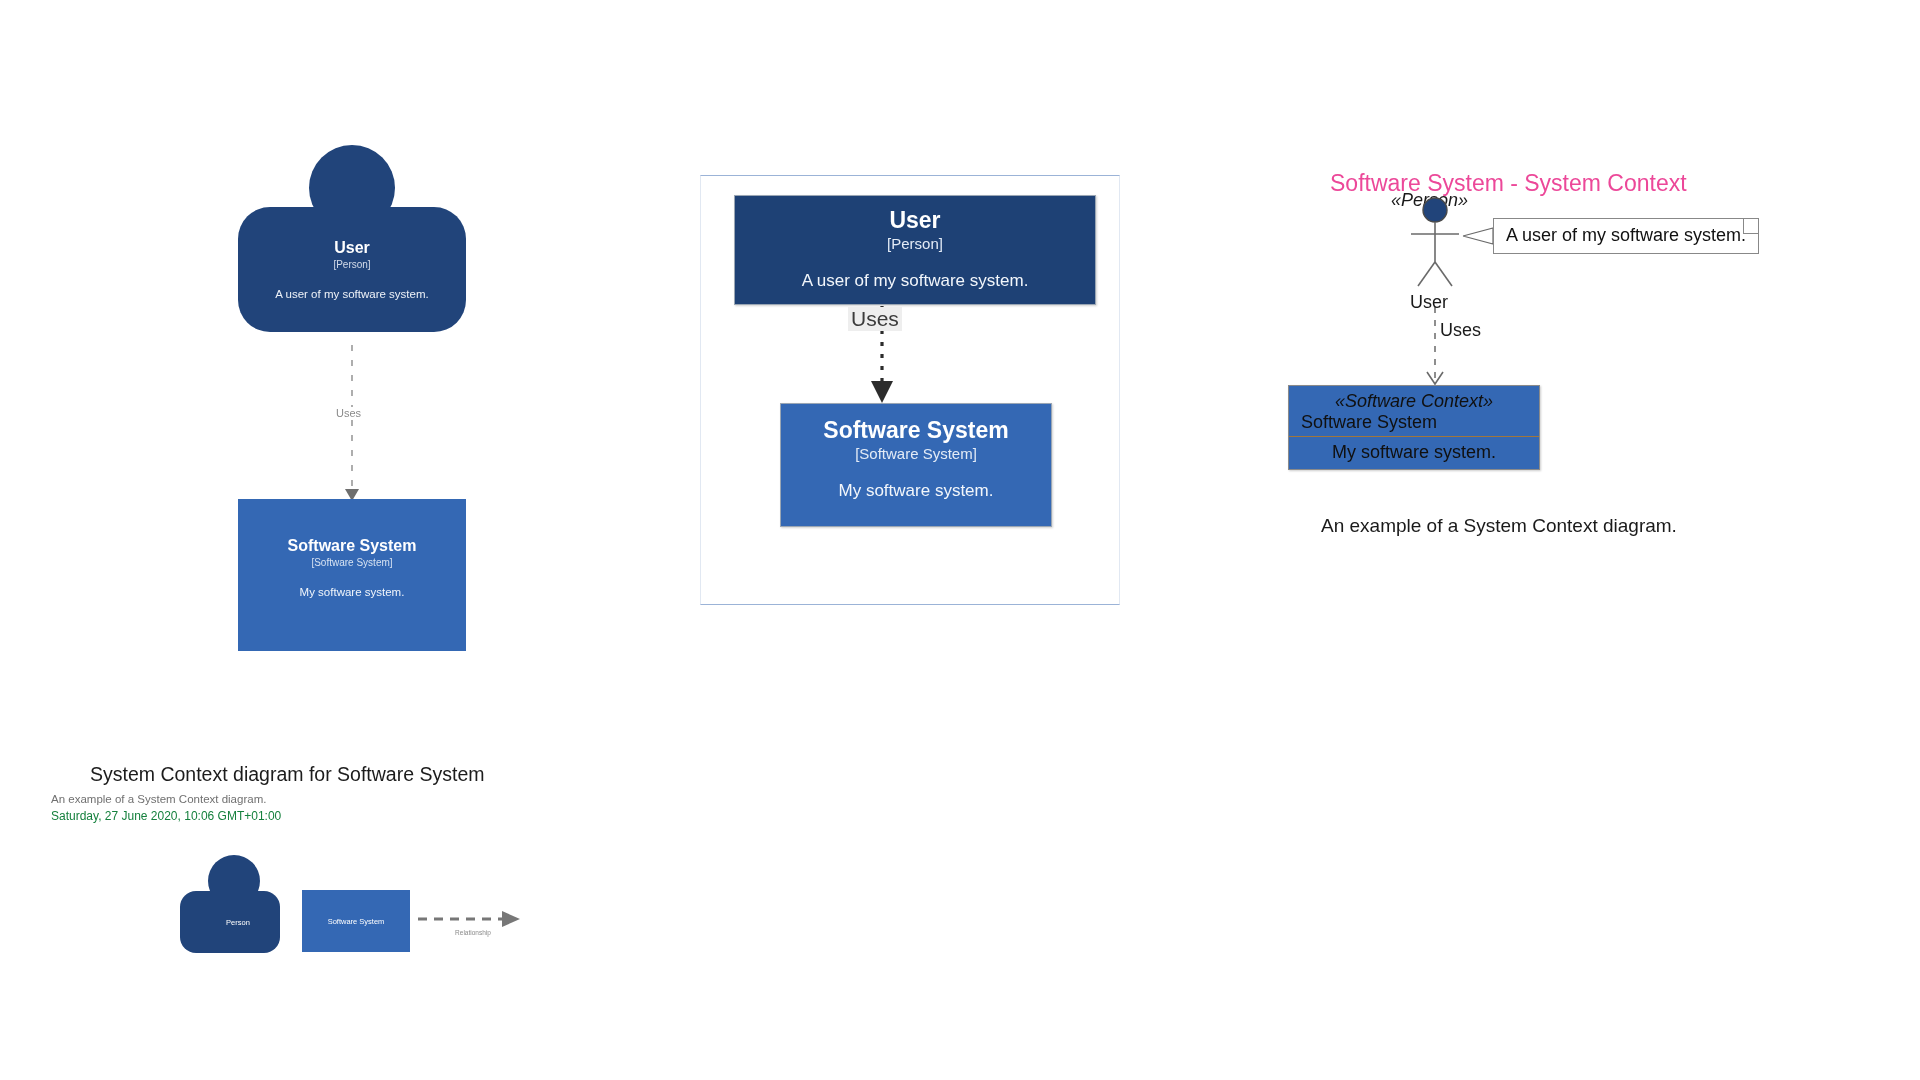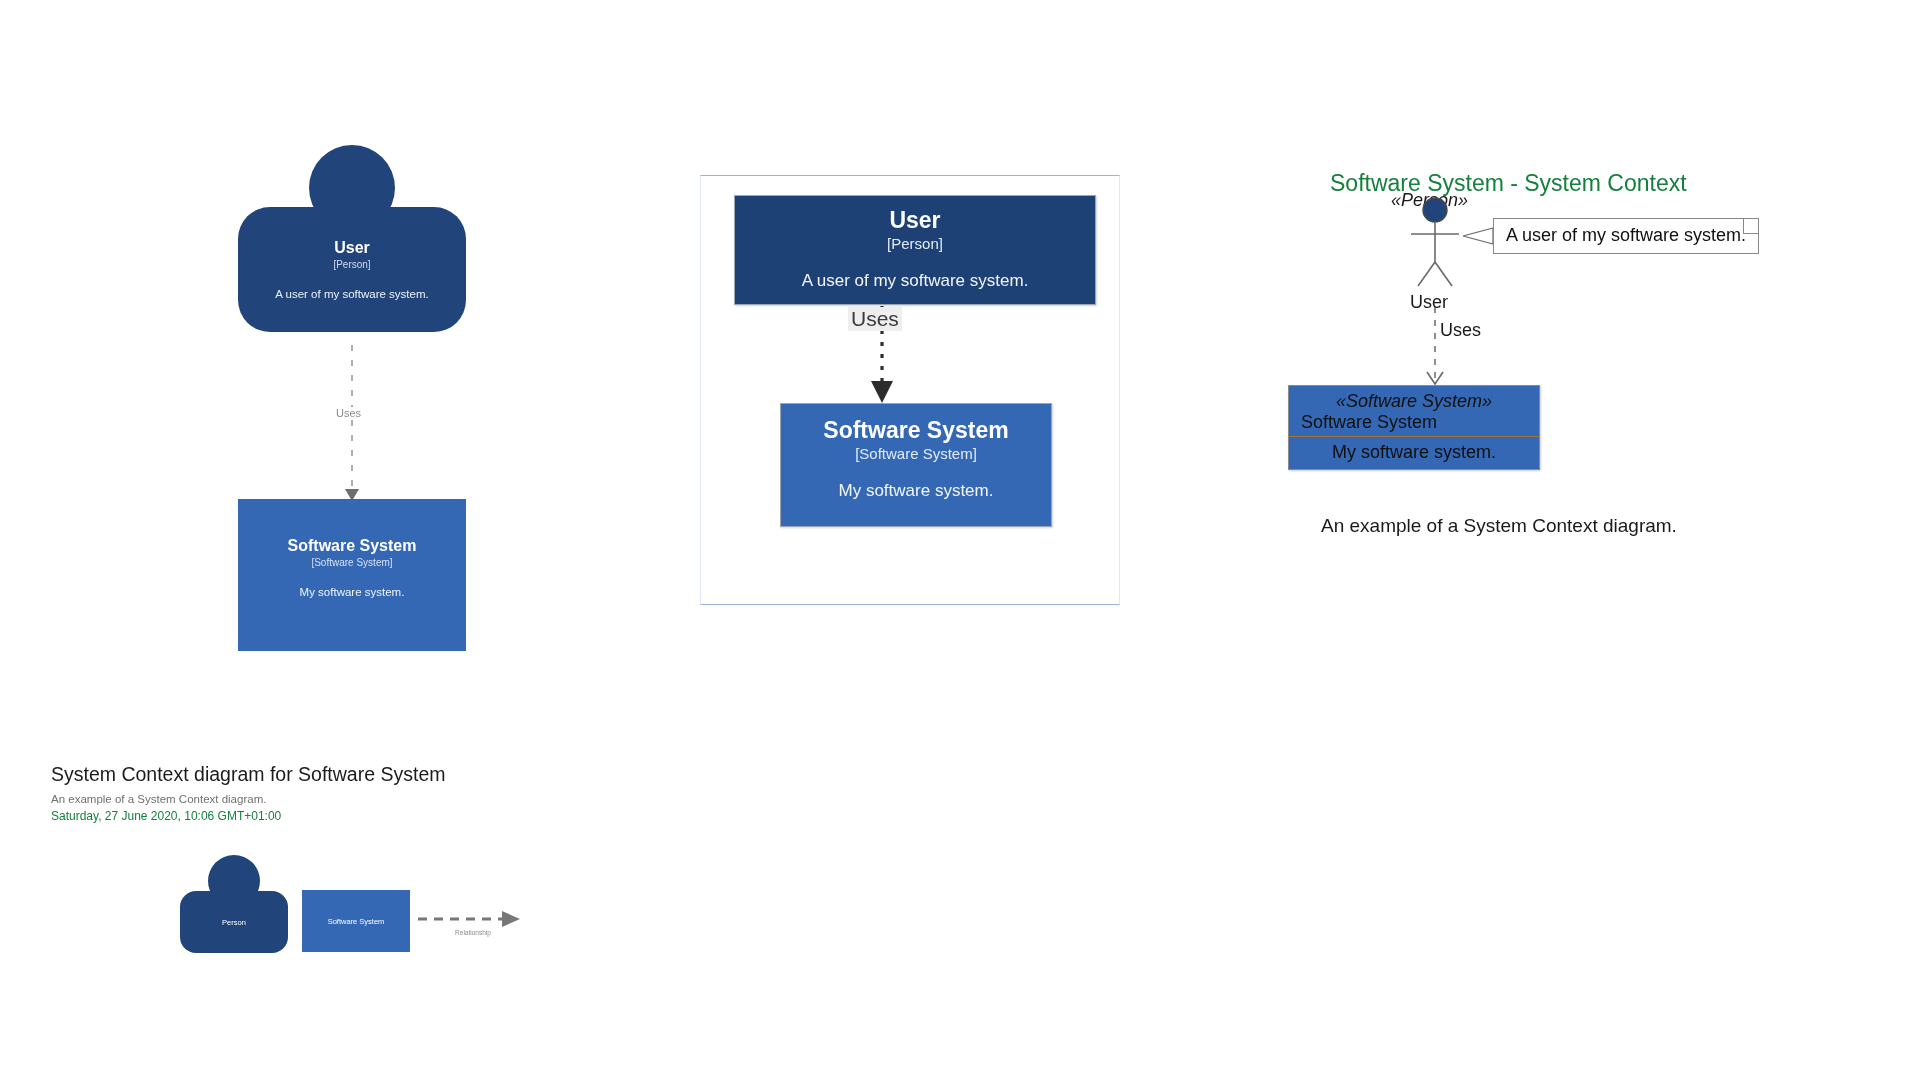--- a/index.html
+++ b/index.html
@@ -195,21 +195,21 @@
     left: 1310px;
     top: 170px;
     width: 560px;
     height: 440px;
   }
   .uml-title {
     position: absolute;
     left: 20px;
     top: 0px;
     font-size: 23px;
-    color: #15803d;
+    color: #ec4899;
     white-space: nowrap;
   }
   .uml-stereo {
     position: absolute;
     font-style: italic;
     font-size: 18px;
     color: #1a1a1a;
     white-space: nowrap;
   }
   .actor-label {
@@ -291,20 +291,21 @@
   #footer-block {
     position: absolute;
     left: 51px;
     top: 762px;
     width: 700px;
   }
   .footer-title {
     font-size: 19.5px;
     color: #1c1c1c;
     line-height: 1.3;
+    margin-left: 39px;
   }
   .footer-sub {
     font-size: 11.5px;
     color: #707070;
     line-height: 1.45;
     margin-top: 4px;
   }
   .footer-date {
     font-size: 12px;
     color: #15803d;
@@ -325,27 +326,28 @@
     top: 0px;
     width: 52px;
     height: 52px;
     border-radius: 50%;
     background: #21447A;
   }
   .lg-person-body {
     position: absolute;
     left: 0px;
     top: 36px;
-    width: 108px;
+    width: 84px;
     height: 62px;
     border-radius: 16px;
     background: #21447A;
     display: flex;
     align-items: center;
     justify-content: center;
+    padding-left: 16px;
   }
   .lg-person-label {
     color: #ffffff;
     font-size: 7.5px;
   }
   .lg-sys {
     position: absolute;
     left: 122px;
     top: 35px;
     width: 108px;
@@ -449,21 +451,21 @@
 
     <div class="uml-note" style="left:183px; top:48px;">
       <span>A user of my software system.</span>
       <span class="uml-note-fold"></span>
     </div>
 
     <div class="uml-rel-label" style="left:130px; top:150px;">Uses</div>
 
     <div class="uml-class" style="left:-22px; top:215px; width:252px;">
       <div class="uml-class-head">
-        <div class="uml-class-stereo">«Software System»</div>
+        <div class="uml-class-stereo">«Software Context»</div>
         <div class="uml-class-name">Software System</div>
       </div>
       <div class="uml-class-body">My software system.</div>
     </div>
 
     <div class="uml-caption" style="left:11px; top:345px;">An example of a System Context diagram.</div>
   </div>
 
   <div id="footer-block">
     <div class="footer-title">System Context diagram for Software System</div>

